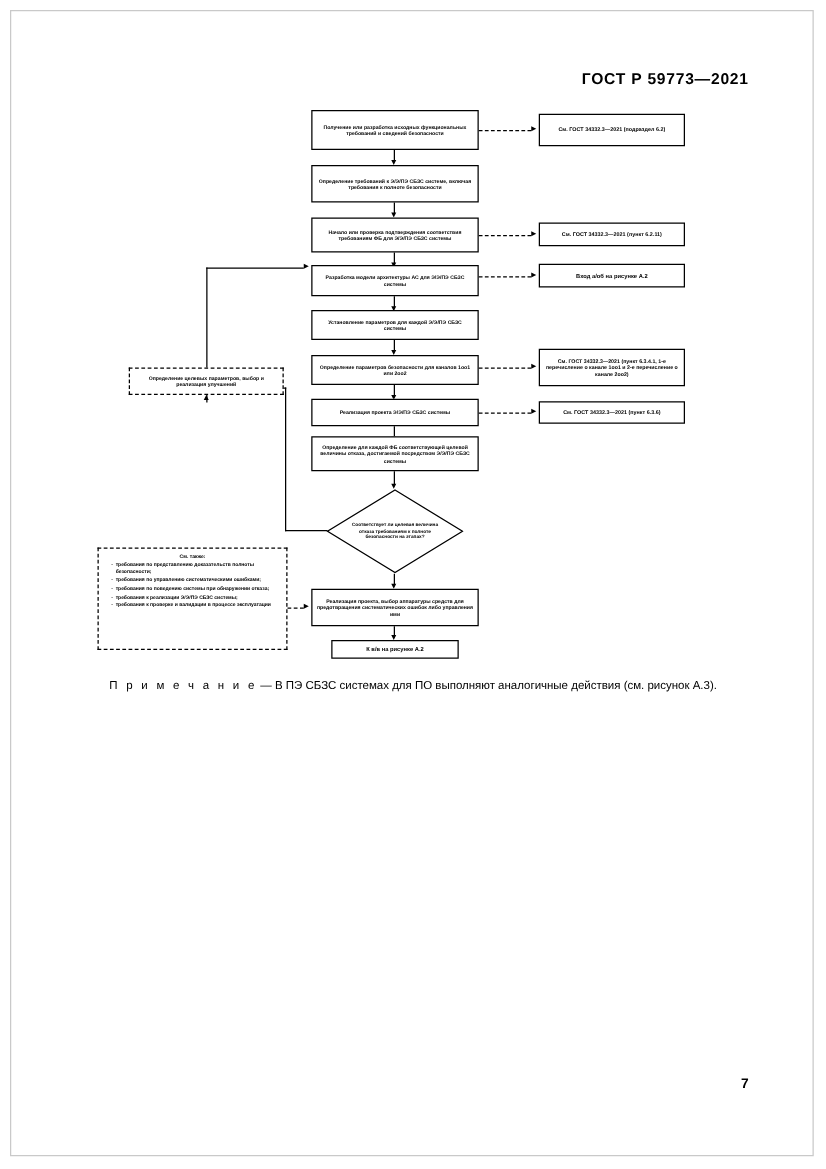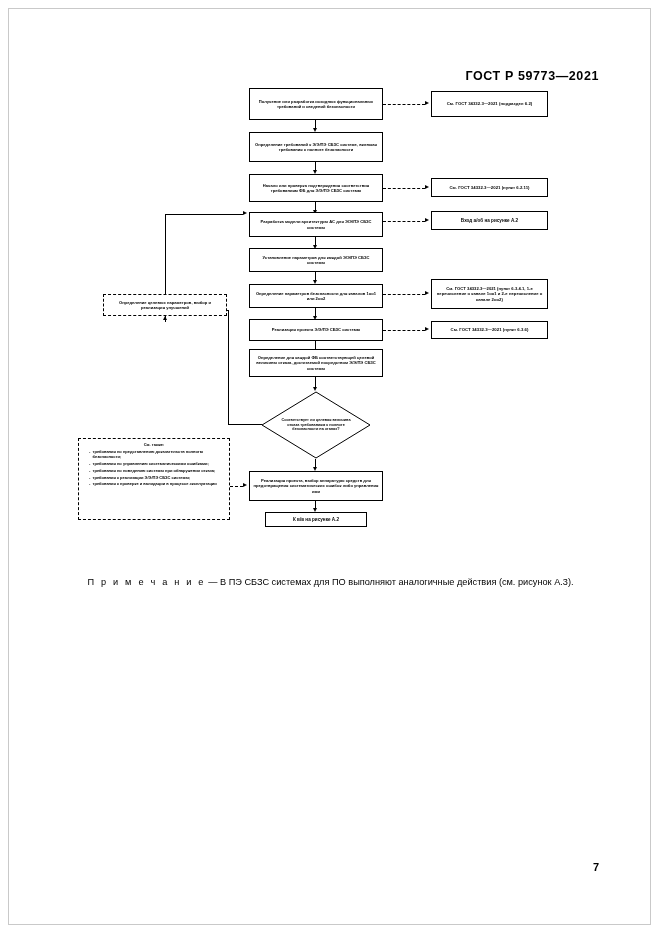--- a/index.html
+++ b/index.html
@@ -28,21 +28,21 @@
     width: 643px; height: 917px;
     border: 1px solid #c9c9c9;
     box-sizing: border-box;
     pointer-events: none;
   }
 
   
   .doc-header {
     position: absolute;
     right: 62px;
-    top: 69px;
+    top: 56px;
     font-size: 12.5px;
     font-weight: bold;
     letter-spacing: 0.6px;
     white-space: nowrap;
   }
 
   
   .chart {
     position: absolute;
     left: 0; top: 0;
@@ -175,21 +175,20 @@
     text-align: center;
     font-size: 9.2px;
     color: #000;
   }
   .note-caption {
     position: absolute;
     left: 0; right: 0;
     text-align: center;
     font-size: 9.2px;
     color: #000;
-    margin-top: 34px;
   }
   .note-caption .spaced {
     letter-spacing: 2.2px;
   }
 
   .page-number {
     position: absolute;
     right: 62px;
     bottom: 62px;
     font-size: 11px;

